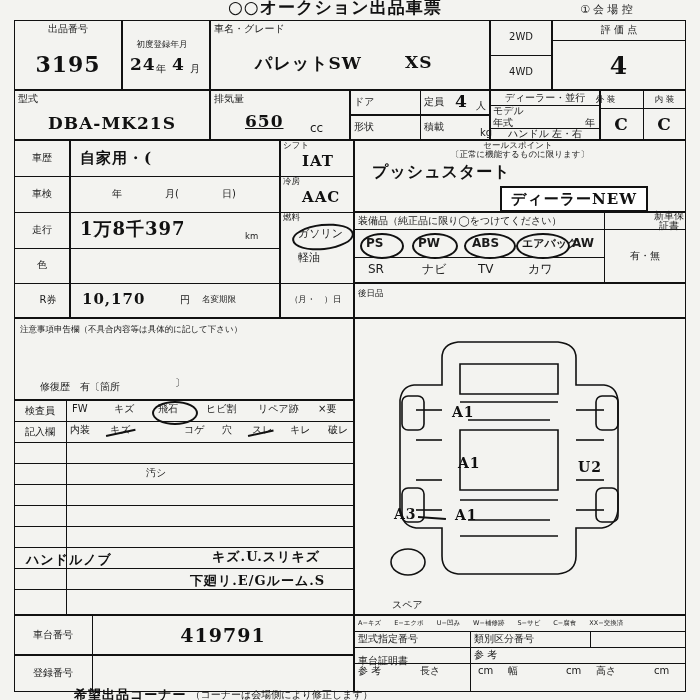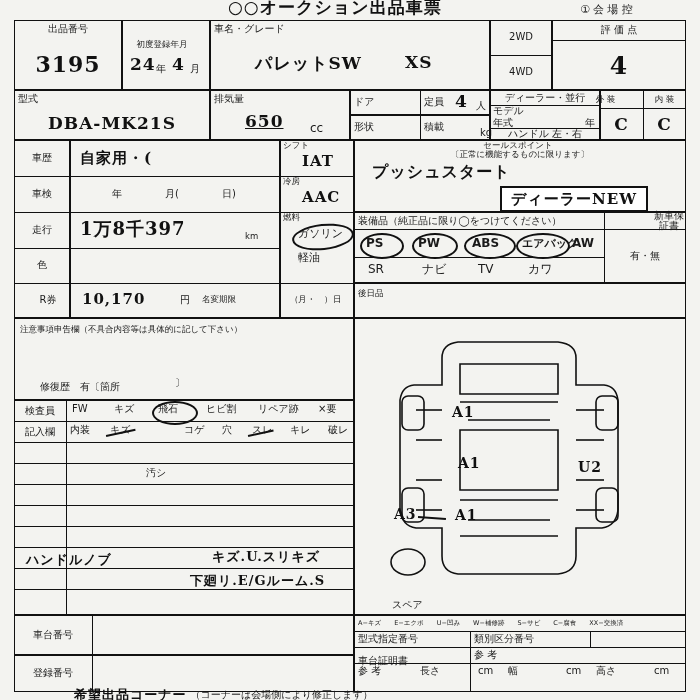--- a/index.html
+++ b/index.html
@@ -422,20 +422,23 @@
     <span class="lbl-xs" style="position:absolute;left:146px;top:2px;">cm</span>
     <span class="lbl-xs" style="position:absolute;left:176px;top:2px;">高さ</span>
     <span class="lbl-xs" style="position:absolute;left:234px;top:2px;">cm</span>
   </div>
 
   <div class="bx bd" style="left:14px;top:615px;width:340px;height:40px;"></div>
   <div class="vline" style="left:92px;top:615px;height:77px;"></div>
   <div class="bx ctr" style="left:14px;top:615px;width:78px;height:40px;">
     <span class="lbl">車台番号</span>
   </div>
+  <div class="bx ctr" style="left:92px;top:615px;width:262px;height:40px;">
+    <span class="hand" style="font-size:19px;">419791</span>
+  </div>
 
   <div class="bx bd" style="left:14px;top:655px;width:340px;height:37px;"></div>
   <div class="bx ctr" style="left:14px;top:655px;width:78px;height:37px;">
     <span class="lbl">登録番号</span>
   </div>
 
   <div class="bx lft" style="left:74px;top:688px;width:400px;height:14px;">
     <span class="hand" style="font-size:13px;">希望出品コーナー</span>
     <span class="lbl-xs" style="margin-left:4px;">（コーナーは会場側により修正します）</span>
   </div>

